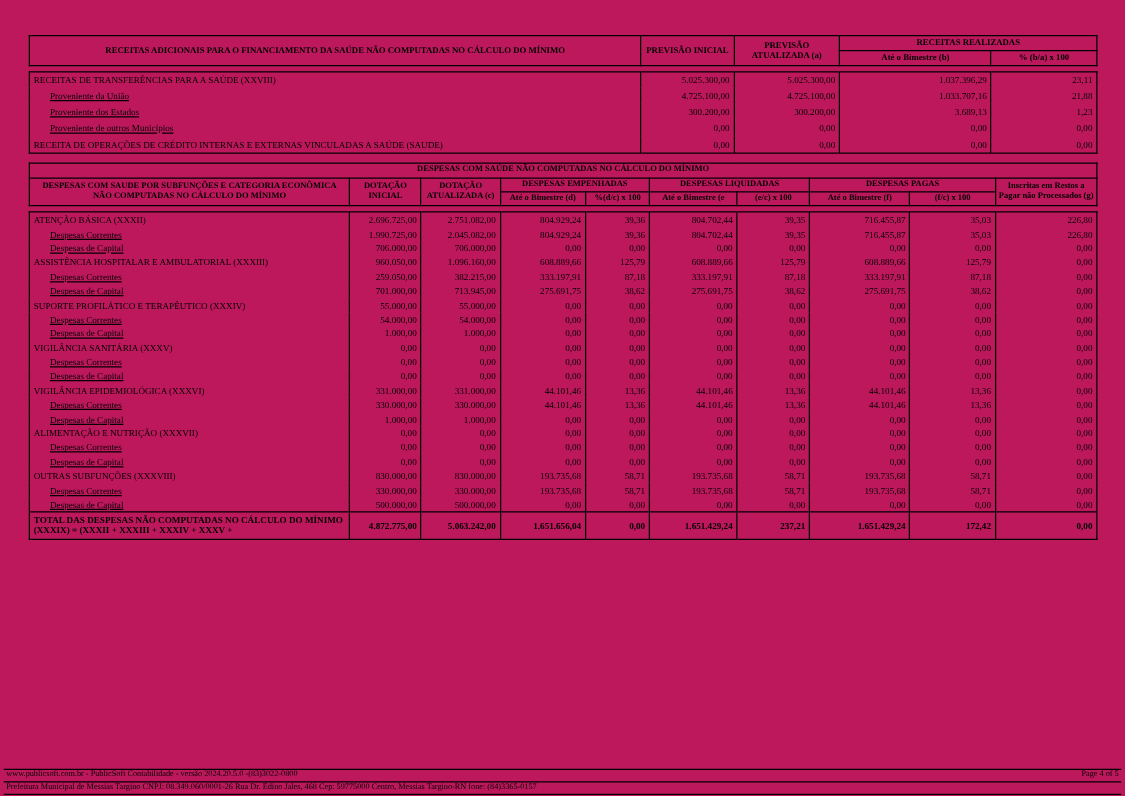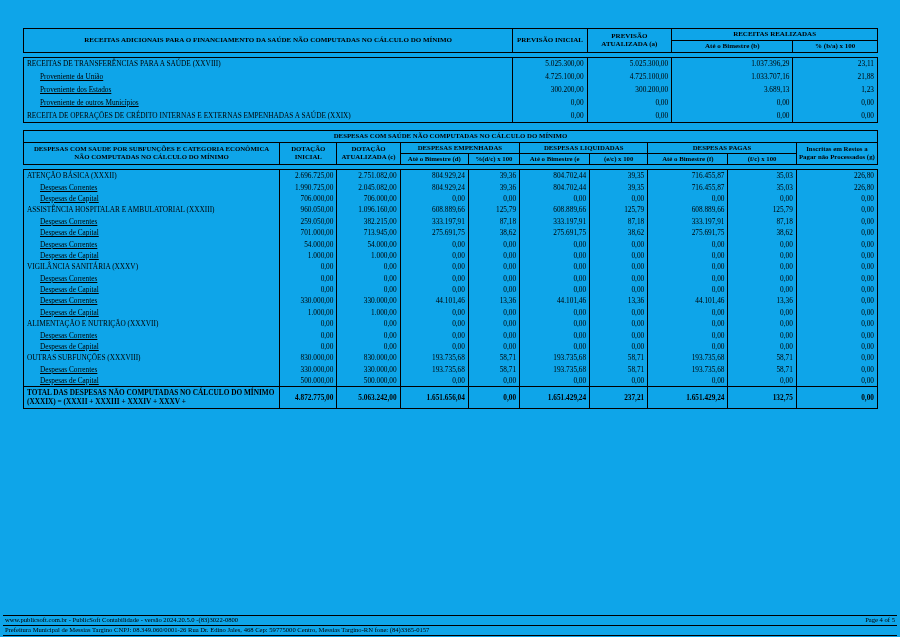--- a/index.html
+++ b/index.html
@@ -1,20 +1,20 @@
 <!DOCTYPE html>
 <html><head>
 <meta charset="utf-8">
 <style>
   * { box-sizing: border-box; }
   html,body { margin:0; padding:0; background:#ffffff; }
   .page {
     position: relative;
     width: 900px; height: 637px;
-    background: #0ea5e9;
+    background: #be185d;
     font-family: "Liberation Serif", serif;
     color: #000;
     overflow: hidden;
   }
   .tbl {
     border-collapse: collapse;
     table-layout: fixed;
     width: 855px;
     margin-left: 23px;
   }
@@ -125,21 +125,21 @@
           <td class="num">1,23</td>
         </tr>
         <tr>
           <td class="lbl indent-1">Proveniente de outros Municípios</td>
           <td class="num">0,00</td>
           <td class="num">0,00</td>
           <td class="num">0,00</td>
           <td class="num">0,00</td>
         </tr>
         <tr>
-          <td class="lbl">RECEITA DE OPERAÇÕES DE CRÉDITO INTERNAS E EXTERNAS EMPENHADAS A SAÚDE (XXIX)</td>
+          <td class="lbl">RECEITA DE OPERAÇÕES DE CRÉDITO INTERNAS E EXTERNAS VINCULADAS A SAÚDE (SAUDE)</td>
           <td class="num">0,00</td>
           <td class="num">0,00</td>
           <td class="num">0,00</td>
           <td class="num">0,00</td>
         </tr>
       </tbody>
   </table>
 
   <table class="tbl hdr2">
     <colgroup>
@@ -258,20 +258,32 @@
           <td class="num">713.945,00</td>
           <td class="num">275.691,75</td>
           <td class="num">38,62</td>
           <td class="num">275.691,75</td>
           <td class="num">38,62</td>
           <td class="num">275.691,75</td>
           <td class="num">38,62</td>
           <td class="num">0,00</td>
         </tr>
         <tr>
+          <td class="lbl">SUPORTE PROFILÁTICO E TERAPÊUTICO (XXXIV)</td>
+          <td class="num">55.000,00</td>
+          <td class="num">55.000,00</td>
+          <td class="num">0,00</td>
+          <td class="num">0,00</td>
+          <td class="num">0,00</td>
+          <td class="num">0,00</td>
+          <td class="num">0,00</td>
+          <td class="num">0,00</td>
+          <td class="num">0,00</td>
+        </tr>
+        <tr>
           <td class="lbl indent-1">Despesas Correntes</td>
           <td class="num">54.000,00</td>
           <td class="num">54.000,00</td>
           <td class="num">0,00</td>
           <td class="num">0,00</td>
           <td class="num">0,00</td>
           <td class="num">0,00</td>
           <td class="num">0,00</td>
           <td class="num">0,00</td>
           <td class="num">0,00</td>
@@ -315,20 +327,32 @@
         <tr>
           <td class="lbl indent-1">Despesas de Capital</td>
           <td class="num">0,00</td>
           <td class="num">0,00</td>
           <td class="num">0,00</td>
           <td class="num">0,00</td>
           <td class="num">0,00</td>
           <td class="num">0,00</td>
           <td class="num">0,00</td>
           <td class="num">0,00</td>
+          <td class="num">0,00</td>
+        </tr>
+        <tr>
+          <td class="lbl">VIGILÂNCIA EPIDEMIOLÓGICA (XXXVI)</td>
+          <td class="num">331.000,00</td>
+          <td class="num">331.000,00</td>
+          <td class="num">44.101,46</td>
+          <td class="num">13,36</td>
+          <td class="num">44.101,46</td>
+          <td class="num">13,36</td>
+          <td class="num">44.101,46</td>
+          <td class="num">13,36</td>
           <td class="num">0,00</td>
         </tr>
         <tr>
           <td class="lbl indent-1">Despesas Correntes</td>
           <td class="num">330.000,00</td>
           <td class="num">330.000,00</td>
           <td class="num">44.101,46</td>
           <td class="num">13,36</td>
           <td class="num">44.101,46</td>
           <td class="num">13,36</td>
@@ -422,21 +446,21 @@
         </tr>
         <tr class="total-row">
           <td class="lbl">TOTAL DAS DESPESAS NÃO COMPUTADAS NO CÁLCULO DO MÍNIMO   (XXXIX) = (XXXII + XXXIII + XXXIV + XXXV +</td>
           <td class="num">4.872.775,00</td>
           <td class="num">5.063.242,00</td>
           <td class="num">1.651.656,04</td>
           <td class="num">0,00</td>
           <td class="num">1.651.429,24</td>
           <td class="num">237,21</td>
           <td class="num">1.651.429,24</td>
-          <td class="num">132,75</td>
+          <td class="num">172,42</td>
           <td class="num">0,00</td>
         </tr>
       </tbody>
   </table>
 
   <div class="footer">
     <div class="footer-row1">
       <span>www.publicsoft.com.br - PublicSoft Contabilidade - versão 2024.20.5.0 -(83)3022-0800</span>
       <span>Page 4 of 5</span>
     </div>

